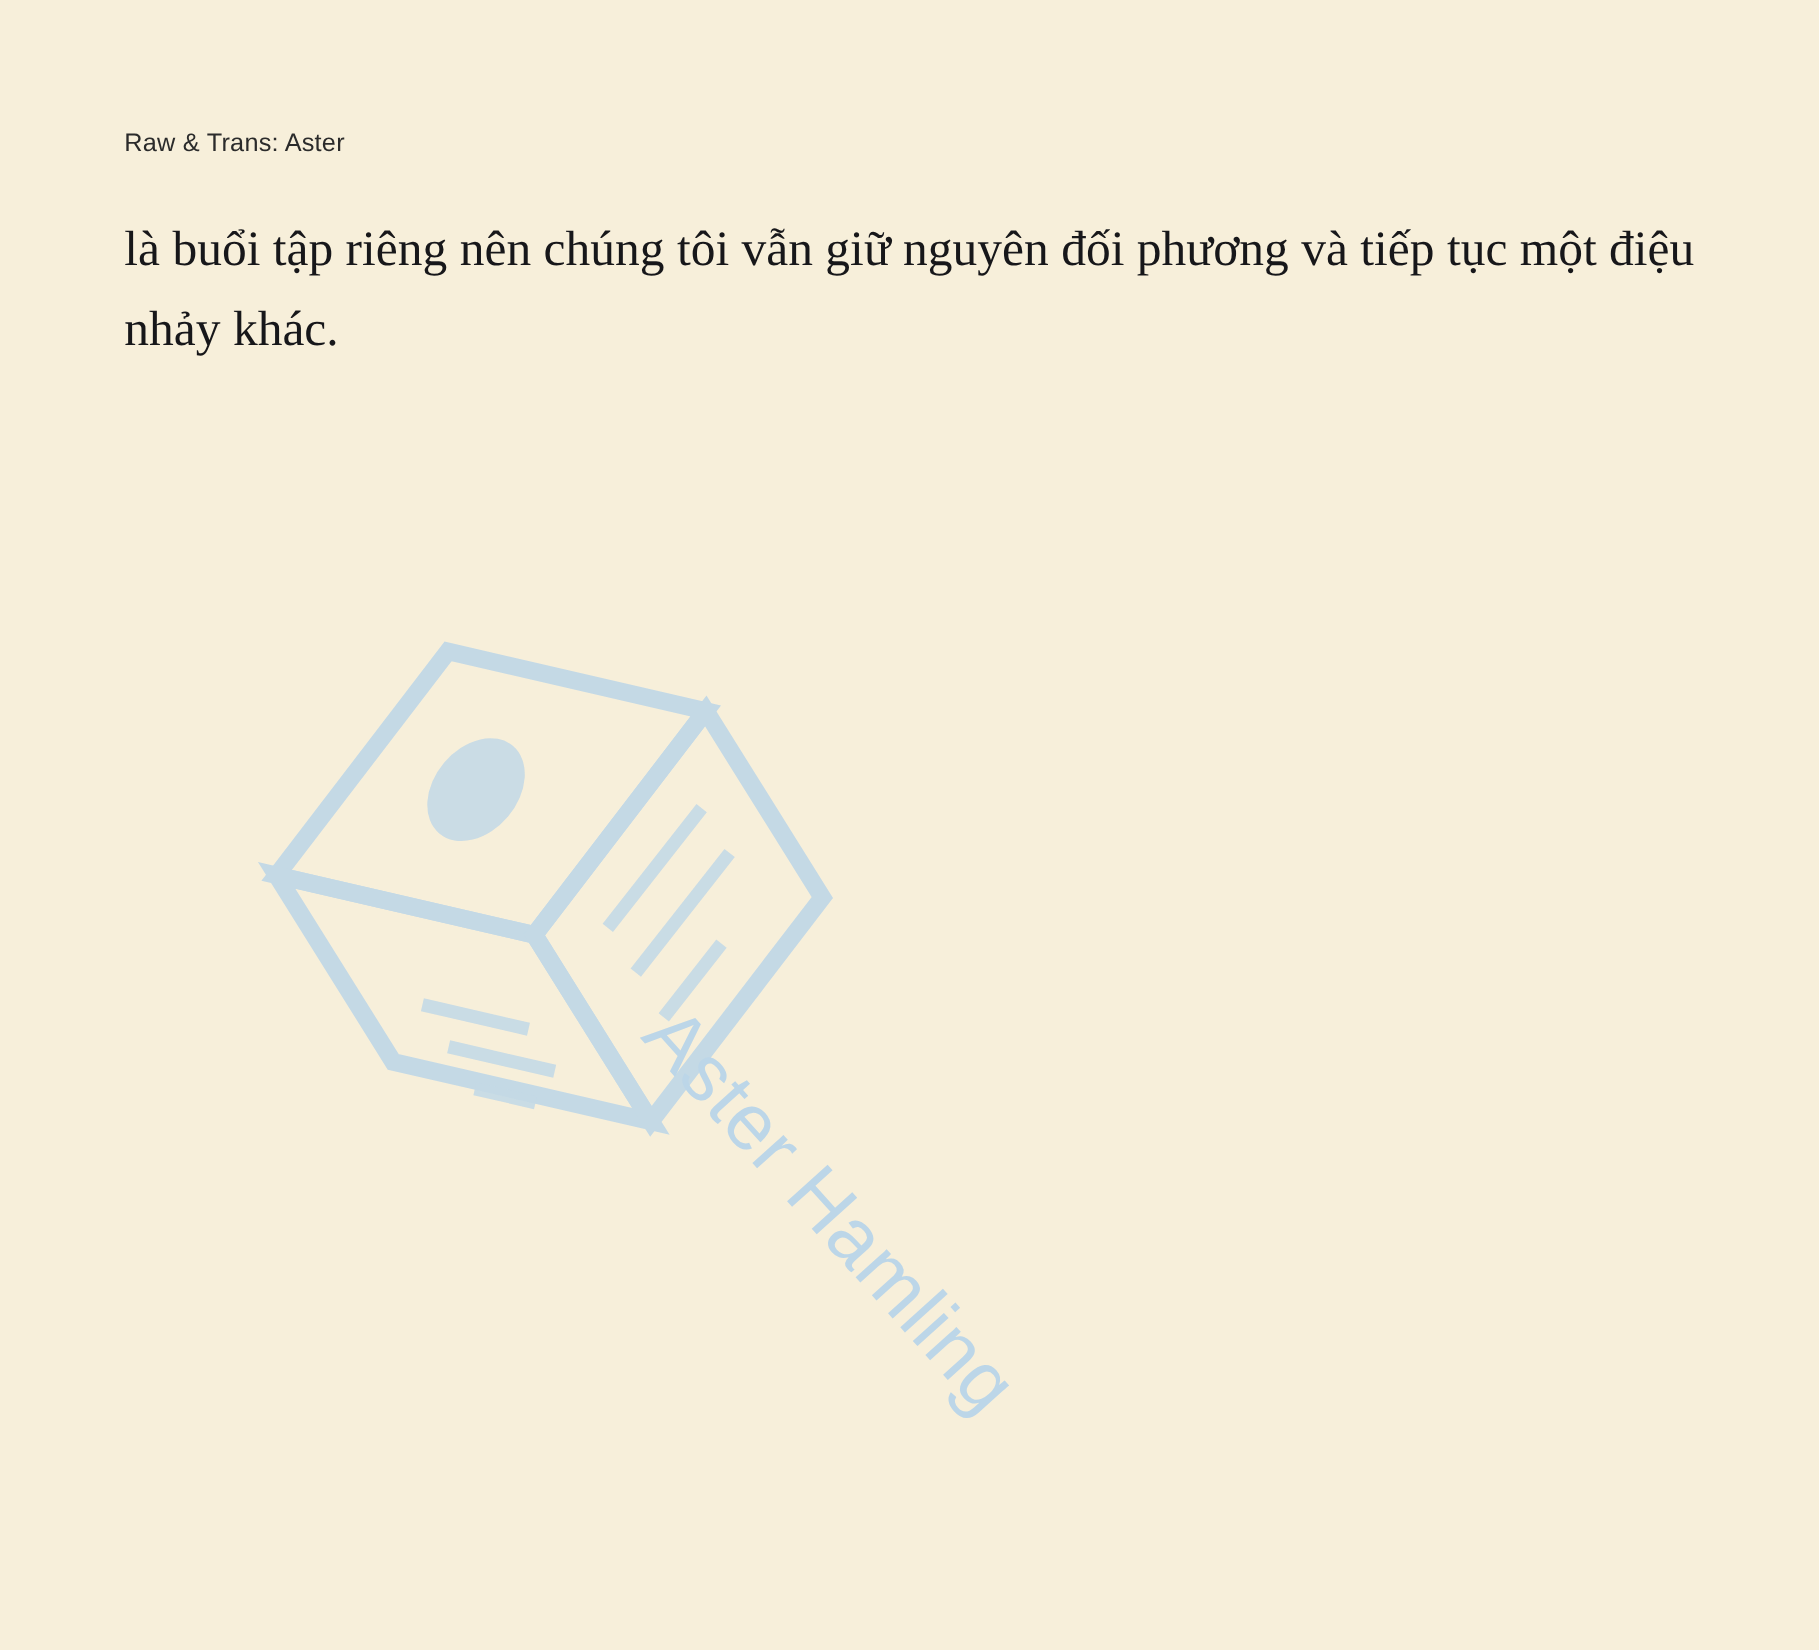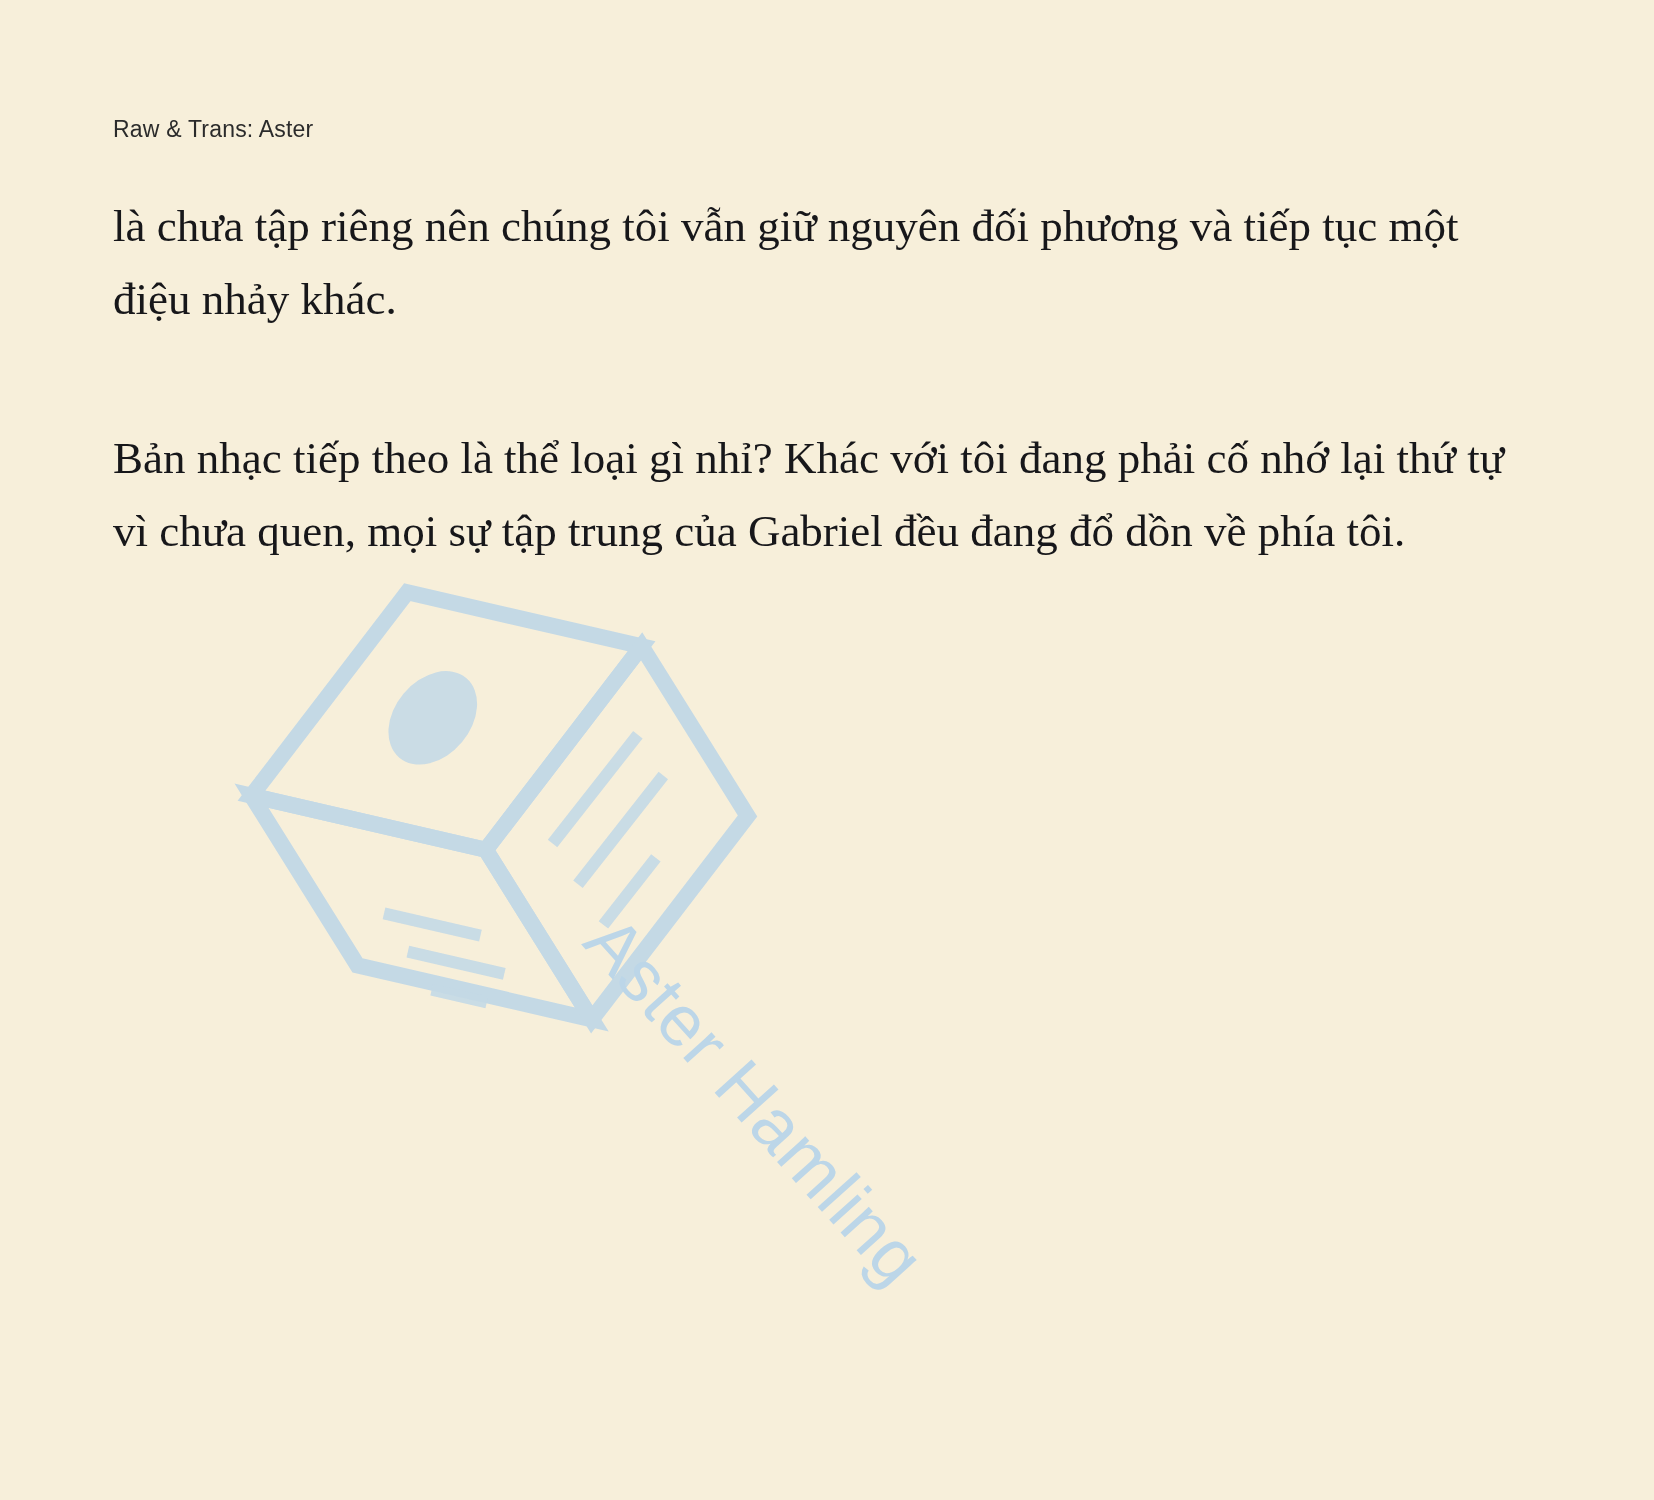--- a/index.html
+++ b/index.html
@@ -105,17 +105,16 @@
         <path d="M290 330 L420 283"></path>
         <path d="M290 378 L420 331"></path>
         <path d="M290 426 L370 397"></path>
       </g>
       <ellipse cx="255" cy="160" rx="52" ry="38" fill="#bcd6e8" opacity="0.9" transform="rotate(-18 255 160)"></ellipse>
     </svg>
     <div class="wm-text">Aster Hamling</div>
   </div>
 
   <div class="content">
-    <p class="para">là chưa tập riêng nên chúng tôi vẫn giữ nguyên đối phương và tiếp tục một điệu nhảy khác.</p>
-    <p class="para">Bản nhạc tiếp theo là thể loại gì nhỉ? Khác với tôi đang phải cố nhớ lại thứ tự vì chưa quen, mọi sự tập trung của Gabriel đều đang đổ dồn về phía tôi.</p>
+    <p class="para">là buổi tập riêng nên chúng tôi vẫn giữ nguyên đối phương và tiếp tục một điệu nhảy khác.</p>
   </div>
 
 </div>
 
 </body></html>

